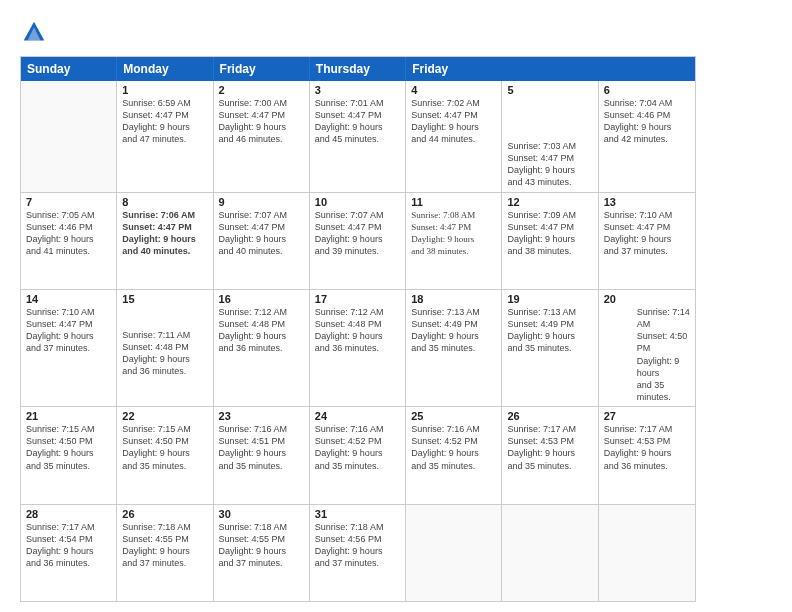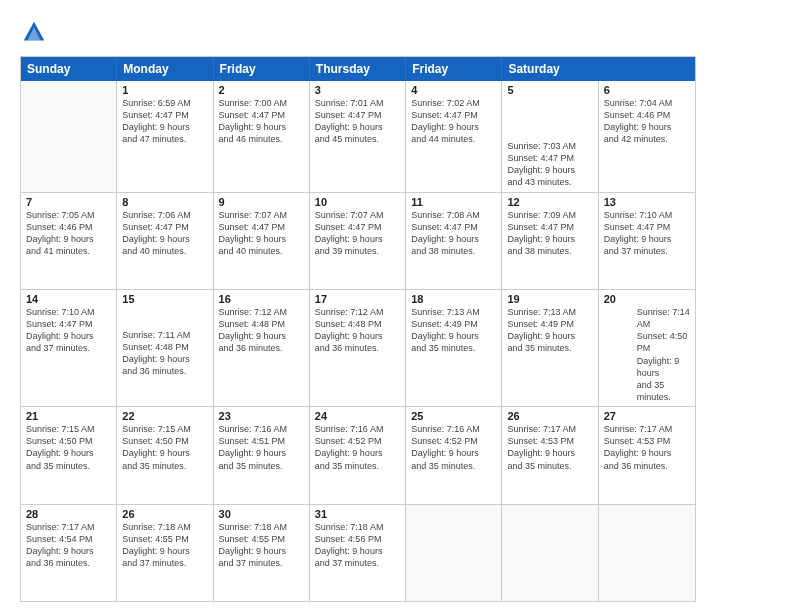--- a/index.html
+++ b/index.html
@@ -137,21 +137,20 @@
     </div>
   </div>
 
   <div class="calendar">
     <div class="cal-header" id="cal-header">
         <div class="cal-header-cell">Sunday</div>
         <div class="cal-header-cell">Monday</div>
         <div class="cal-header-cell">Friday</div>
         <div class="cal-header-cell">Thursday</div>
         <div class="cal-header-cell">Friday</div>
-        <div class="cal-header-cell">Saturday</div>
       </div>
     <div class="cal-body" id="cal-body">
         <div class="cal-row">
           <div class="cal-cell empty"></div>
           <div class="cal-cell">
             <span class="day-num">1</span>
             <div class="cell-info" style="white-space: pre-line;">Sunrise: 6:59 AM
 Sunset: 4:47 PM
 Daylight: 9 hours
 and 47 minutes.</div>
@@ -195,42 +194,42 @@
         <div class="cal-row">
           <div class="cal-cell">
             <span class="day-num">7</span>
             <div class="cell-info" style="white-space: pre-line;">Sunrise: 7:05 AM
 Sunset: 4:46 PM
 Daylight: 9 hours
 and 41 minutes.</div>
           </div>
           <div class="cal-cell">
             <span class="day-num">8</span>
-            <div class="cell-info" style="white-space: pre-line;">Sunrise: 7:06 AM
+            <div class="cell-info" style="white-space: pre-line; font-weight: bold;">Sunrise: 7:06 AM
 Sunset: 4:47 PM
 Daylight: 9 hours
 and 40 minutes.</div>
           </div>
           <div class="cal-cell">
             <span class="day-num">9</span>
             <div class="cell-info" style="white-space: pre-line;">Sunrise: 7:07 AM
 Sunset: 4:47 PM
 Daylight: 9 hours
 and 40 minutes.</div>
           </div>
           <div class="cal-cell">
             <span class="day-num">10</span>
             <div class="cell-info" style="white-space: pre-line;">Sunrise: 7:07 AM
 Sunset: 4:47 PM
 Daylight: 9 hours
 and 39 minutes.</div>
           </div>
           <div class="cal-cell">
             <span class="day-num">11</span>
-            <div class="cell-info" style="white-space: pre-line;">Sunrise: 7:08 AM
+            <div class="cell-info" style="white-space: pre-line; font-family: Liberation Serif, serif;">Sunrise: 7:08 AM
 Sunset: 4:47 PM
 Daylight: 9 hours
 and 38 minutes.</div>
           </div>
           <div class="cal-cell">
             <span class="day-num">12</span>
             <div class="cell-info" style="white-space: pre-line;">Sunrise: 7:09 AM
 Sunset: 4:47 PM
 Daylight: 9 hours
 and 38 minutes.</div>

